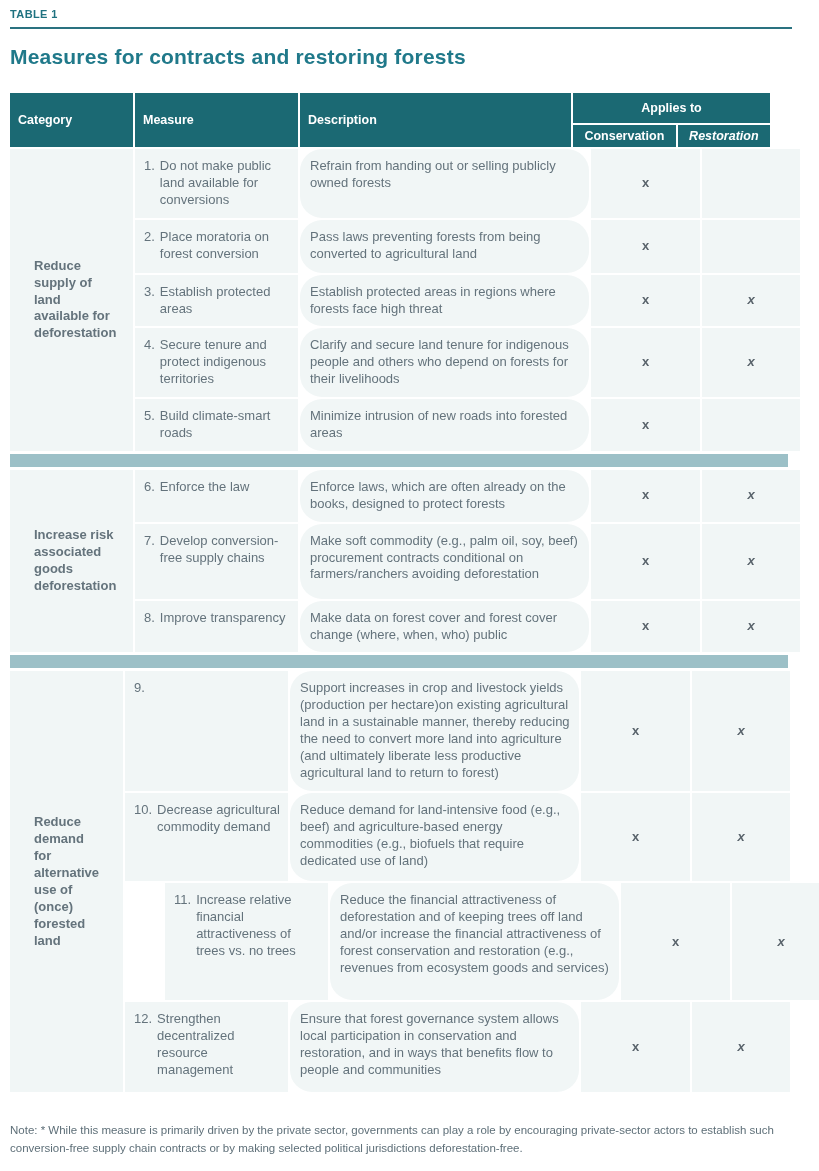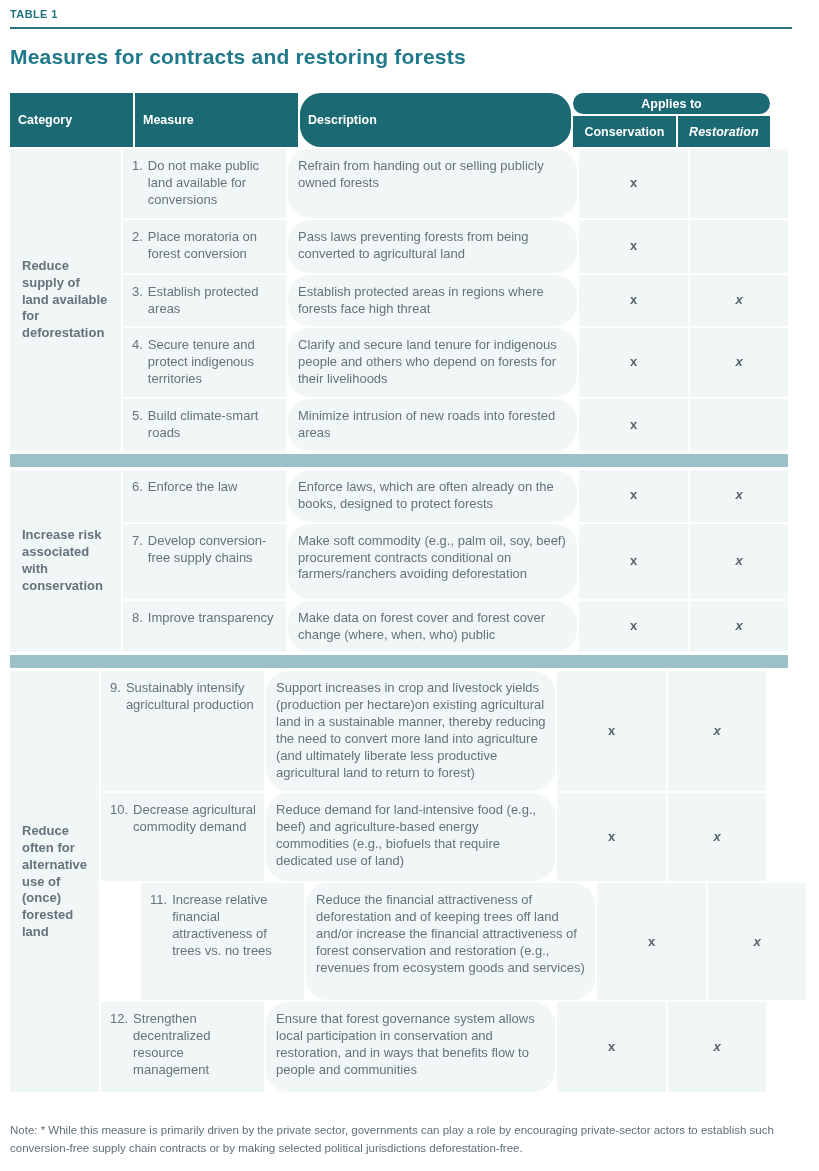--- a/index.html
+++ b/index.html
@@ -7,31 +7,31 @@
   .page{width:799px;padding:8px 10px 20px 10px;}
   .table-label{color:#1f7280;font-size:11px;font-weight:bold;letter-spacing:.4px;}
   .rule{height:2px;background:#2a7280;margin-top:7px;width:782px;}
   .title{color:#20798a;font-size:21px;font-weight:bold;margin:16px 0 24px 0;letter-spacing:.2px;}
   .tbl{width:778px;}
   .thead{display:flex;gap:2px;}
   .th{background:#1b6973;color:#ffffff;font-weight:bold;font-size:12.5px;box-sizing:border-box;}
   .th-main{height:54px;display:flex;align-items:center;padding:0 8px;}
   .w-cat{width:123px;}
   .w-measure{width:163px;}
-  .w-desc{width:271px;border-radius:21px;}
+  .w-desc{width:271px;}
   .applies{width:197px;display:flex;flex-direction:column;gap:2px;}
-  .applies-to{height:21px;display:flex;align-items:center;justify-content:center;border-radius:12px;}
+  .applies-to{height:30px;display:flex;align-items:center;justify-content:center;}
   .applies-sub{display:flex;gap:2px;flex:1;}
   .applies-sub .th{display:flex;align-items:center;justify-content:center;}
   .w-cons{width:109px;}
   .w-rest{width:98px;font-style:italic;}
   .tbody{display:flex;flex-direction:column;margin-top:2px;}
   .group{display:flex;gap:2px;}
   .cat-cell{width:123px;background:#e2ecec;display:flex;align-items:center;
-    padding:12px;box-sizing:border-box;color:#51626d;font-weight:bold;font-size:13px;line-height:1.32;}
+    padding:24px;box-sizing:border-box;color:#51626d;font-weight:bold;font-size:13px;line-height:1.32;}
   .rows{display:flex;flex-direction:column;gap:2px;flex:1;}
   .row{display:flex;gap:2px;}
   .cell{background:#f1f6f6;box-sizing:border-box;font-size:13px;color:#64737c;line-height:1.3;}
   .m-cell{width:163px;padding:9px 6px 9px 9px;display:flex;align-items:flex-start;}
   .num{flex:0 0 auto;margin-right:5px;white-space:nowrap;}
   .mtext{flex:1;}
   .d-cell{width:289px;padding:9px 8px 9px 10px;border-radius:22px;}
   .x-cell{display:flex;align-items:center;justify-content:center;font-weight:bold;color:#5a646c;font-size:13px;}
   .band{height:13px;background:#9cc0c7;margin:3px 0;}
   .note{max-width:795px;font-size:11.5px;color:#5e6f78;line-height:1.55;margin:0;}
@@ -106,21 +106,21 @@
                 <span class="mtext">Build climate-smart roads</span>
               </div>
               <div class="cell d-cell">Minimize intrusion of new roads into forested areas</div>
               <div class="cell x-cell w-cons">x</div>
               <div class="cell x-cell w-rest"></div>
             </div>
           </div>
         </section>
         <div class="band"></div>
         <section class="group">
-          <div class="cell cat-cell">Increase risk associated with conservation</div>
+          <div class="cell cat-cell">Increase risk associated goods deforestation</div>
           <div class="rows">
             <div class="row" style="min-height: 45px;">
               <div class="cell m-cell">
                 <span class="num">6.</span>
                 <span class="mtext">Enforce the law</span>
               </div>
               <div class="cell d-cell">Enforce laws, which are often already on the books, designed to protect forests</div>
               <div class="cell x-cell w-cons">x</div>
               <div class="cell x-cell w-rest">x</div>
             </div>
@@ -139,26 +139,25 @@
                 <span class="mtext">Improve transparency</span>
               </div>
               <div class="cell d-cell">Make data on forest cover and forest cover change (where, when, who) public</div>
               <div class="cell x-cell w-cons">x</div>
               <div class="cell x-cell w-rest">x</div>
             </div>
           </div>
         </section>
         <div class="band"></div>
         <section class="group">
-          <div class="cell cat-cell">Reduce often for alternative use of (once) forested land</div>
+          <div class="cell cat-cell">Reduce demand for alternative use of (once) forested land</div>
           <div class="rows">
             <div class="row" style="min-height: 120px;">
               <div class="cell m-cell">
                 <span class="num">9.</span>
-                <span class="mtext">Sustainably intensify agricultural production</span>
               </div>
               <div class="cell d-cell">Support increases in crop and livestock yields (production per hectare)on existing agricultural land in a sustainable manner, thereby reducing the need to convert more land into agriculture (and ultimately liberate less productive agricultural land to return to forest)</div>
               <div class="cell x-cell w-cons">x</div>
               <div class="cell x-cell w-rest">x</div>
             </div>
             <div class="row" style="min-height: 88px;">
               <div class="cell m-cell">
                 <span class="num">10.</span>
                 <span class="mtext">Decrease agricultural commodity demand</span>
               </div>

